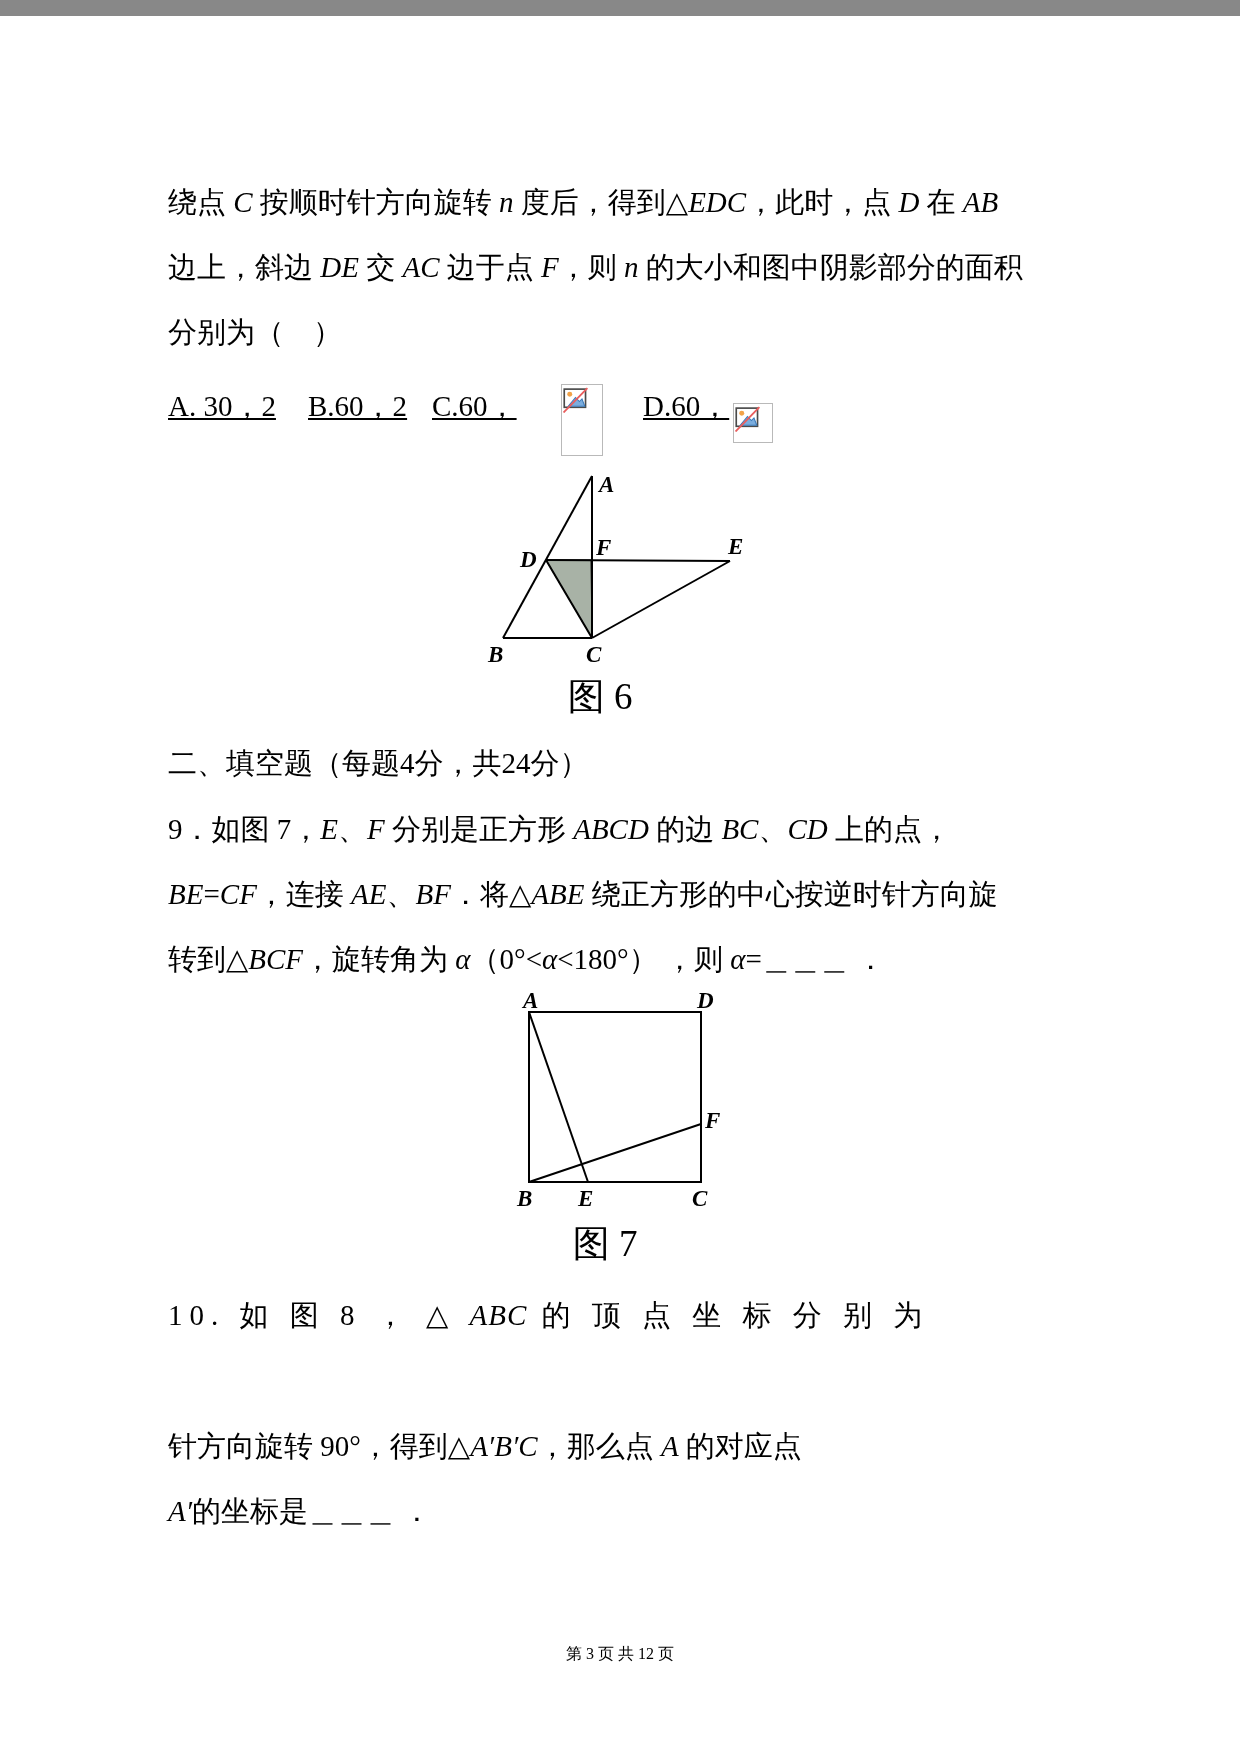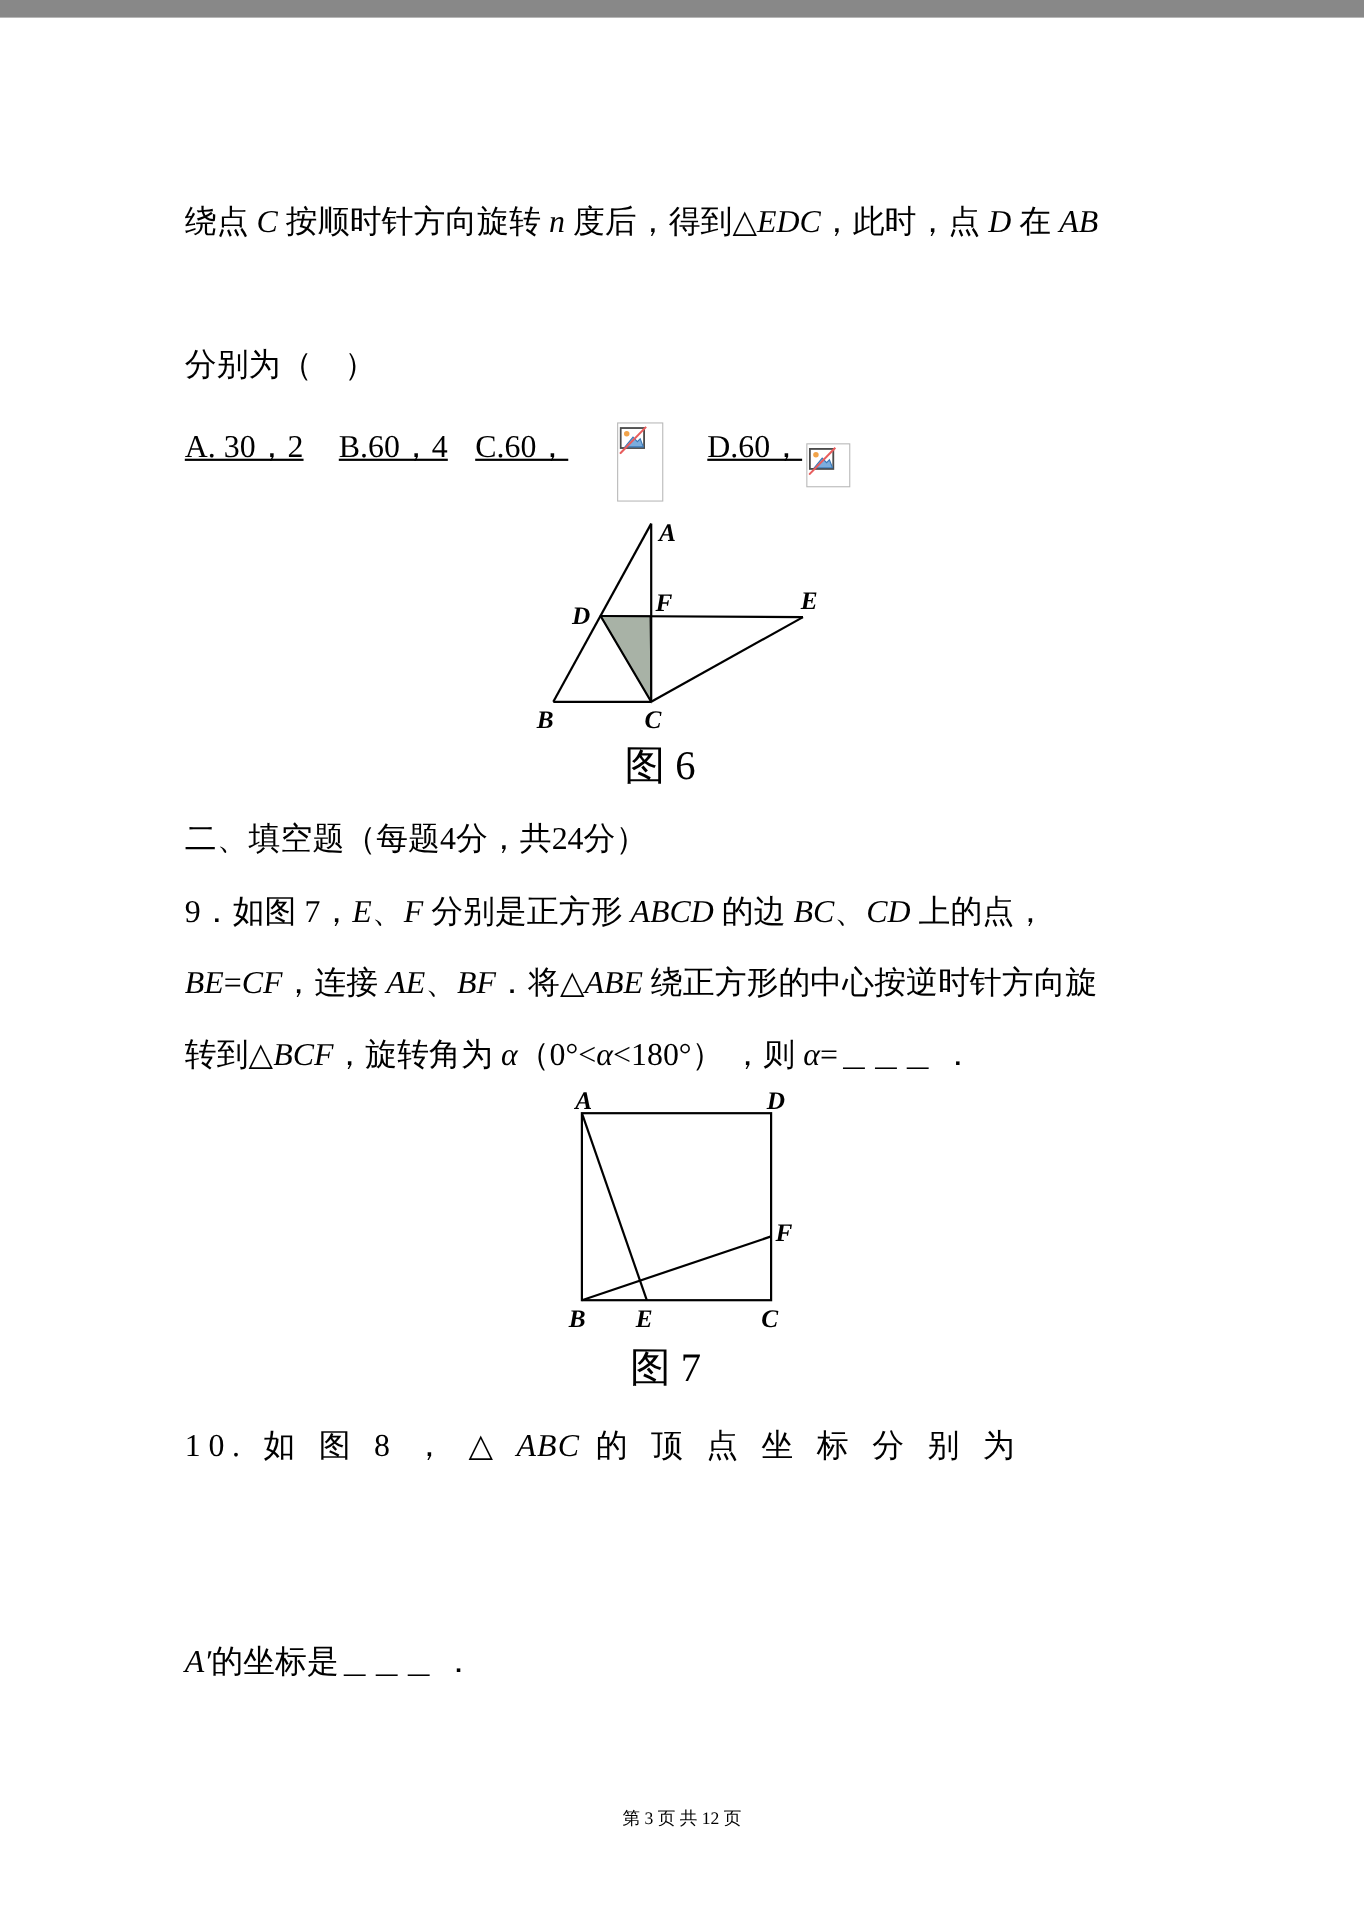--- a/index.html
+++ b/index.html
@@ -44,25 +44,26 @@
     position:absolute; left:0; top:1625px; width:100%;
     text-align:center; font-size:16px; line-height:26px;
   }
 </style>
 </head>
 <body>
 
 <div class="page">
 
   <div class="line" style="top:168px"><span>绕点 </span><span class="it">C</span><span> 按顺时针方向旋转 </span><span class="it">n</span><span> 度后，得到△</span><span class="it">EDC</span><span>，此时，点 </span><span class="it">D</span><span> 在 </span><span class="it">AB</span></div>
+  <div class="line" style="top:233px"><span>边上，斜边 </span><span class="it">DE</span><span> 交 </span><span class="it">AC</span><span> 边于点 </span><span class="it">F</span><span>，则 </span><span class="it">n</span><span> 的大小和图中阴影部分的面积</span></div>
   <div class="line" style="top:298px"><span>分别为（　）</span></div>
 
   <div class="opt-row">
     <span class="opt" style="left:0">A. 30，2</span>
-    <span class="opt" style="left:140px">B.60，4</span>
+    <span class="opt" style="left:140px">B.60，2</span>
     <span class="opt" style="left:264px">C.60，</span>
     <span class="img-box img-box--c">
       <svg width="27" height="27" viewBox="0 0 26 26">
         <rect x="1.2" y="3" width="20.5" height="17.5" fill="#ffffff" stroke="#4a4a4a" stroke-width="1.6"></rect>
         <circle cx="6.5" cy="8" r="2.4" fill="#f2a349"></circle>
         <path d="M5 19.5 L12 11 L15.8 15 L18.3 12.5 L21 19.5 Z" fill="#7badde" stroke="#3a79b8" stroke-width="1"></path>
         <line x1="0.5" y1="25.5" x2="23.5" y2="2" stroke="#e85d5d" stroke-width="1.8"></line>
       </svg>
     </span>
     <span class="opt" style="left:475px">D.60，</span>
@@ -114,17 +115,18 @@
       <text x="192" y="16">D</text>
       <text x="200" y="136">F</text>
       <text x="12" y="214">B</text>
       <text x="73" y="214">E</text>
       <text x="187" y="214">C</text>
     </svg>
   </div>
   <div class="caption" style="left:480px; top:1210px; width:250px">图 7</div>
 
   <div class="line line--spread" style="top:1281px"><span>10. 如 图 8 ， △ </span><span class="it">ABC</span><span> 的 顶 点 坐 标 分 别 为</span></div>
+  <div class="line" style="top:1412px"><span>针方向旋转 90°，得到△</span><span class="it">A′B′C</span><span>，那么点 </span><span class="it">A</span><span> 的对应点</span></div>
   <div class="line" style="top:1477px"><span class="it">A′</span><span>的坐标是＿＿＿ ．</span></div>
 
   <div class="footer">第 3 页 共 12 页</div>
 
 </div>
 
 </body></html>

